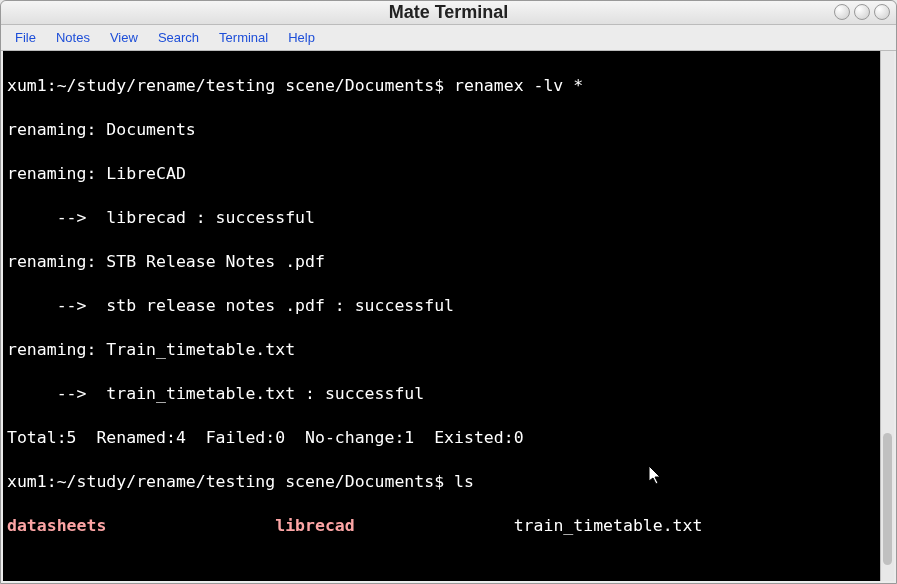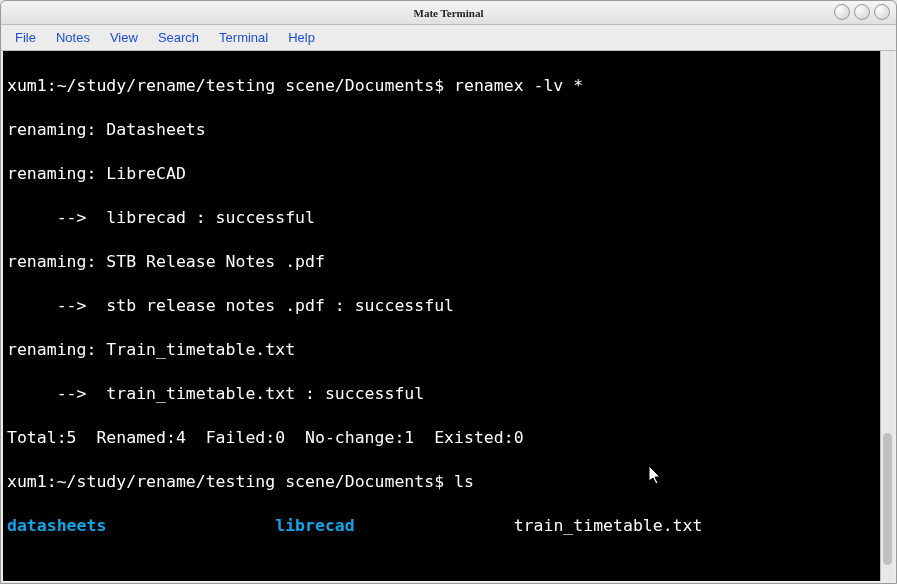--- a/index.html
+++ b/index.html
@@ -28,24 +28,23 @@
       height: 24px;
       background: linear-gradient(to bottom, #f5f5f5, #e0e0e0);
       border-bottom: 1px solid #bbb;
       display: flex;
       align-items: center;
       justify-content: center;
       position: relative;
       border-radius: 6px 6px 0 0;
     }
     .titlebar-title {
-      font-size: 11px;
+      font-size: 18px;
       font-weight: bold;
       color: #222;
-      font-family: Liberation Serif, serif;
     }
     .window-controls {
       position: absolute;
       right: 6px;
       top: 3px;
       display: flex;
       gap: 4px;
     }
     .window-btn {
       width: 16px;
@@ -102,21 +101,21 @@
       right: 2px;
       top: 72%;
       height: 25%;
       background: #c0c0c0;
       border-radius: 5px;
     }
     .term-line {
       white-space: pre;
     }
     .dir-blue {
-      color: #0ea5e9;
+      color: #fca5a5;
       font-weight: bold;
     }
     .mouse-pointer {
       position: absolute;
       left: 649px;
       top: 466px;
       pointer-events: none;
       z-index: 100;
     }
   </style>
@@ -137,21 +136,21 @@
     <div class="menu-item">File</div>
     <div class="menu-item">Notes</div>
     <div class="menu-item">View</div>
     <div class="menu-item">Search</div>
     <div class="menu-item">Terminal</div>
     <div class="menu-item">Help</div>
   </div>
 
   <div class="terminal-area">
 <div class="term-line"><span>xum1:~/study/rename/testing scene/Documents$ </span><span>renamex -lv *</span></div>
-<div class="term-line">renaming: Datasheets</div>
+<div class="term-line">renaming: Documents</div>
 <div class="term-line">renaming: LibreCAD</div>
 <div class="term-line">     --&gt;  librecad : successful</div>
 <div class="term-line">renaming: STB Release Notes .pdf</div>
 <div class="term-line">     --&gt;  stb release notes .pdf : successful</div>
 <div class="term-line">renaming: Train_timetable.txt</div>
 <div class="term-line">     --&gt;  train_timetable.txt : successful</div>
 <div class="term-line">Total:5  Renamed:4  Failed:0  No-change:1  Existed:0</div>
 <div class="term-line"><span>xum1:~/study/rename/testing scene/Documents$ </span><span>ls</span></div>
 <div class="term-line"><span class="dir-blue"><span>datasheets</span>                 </span><span class="dir-blue"><span>librecad</span>                </span><span>train_timetable.txt</span></div>
 

